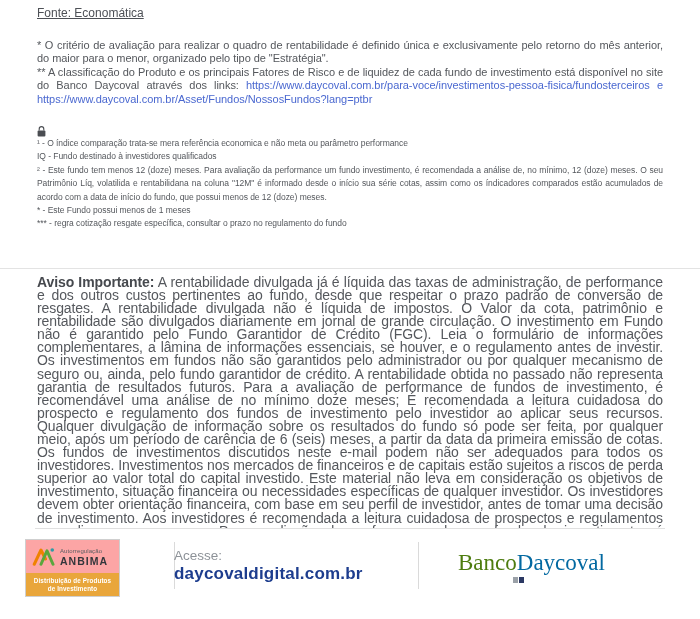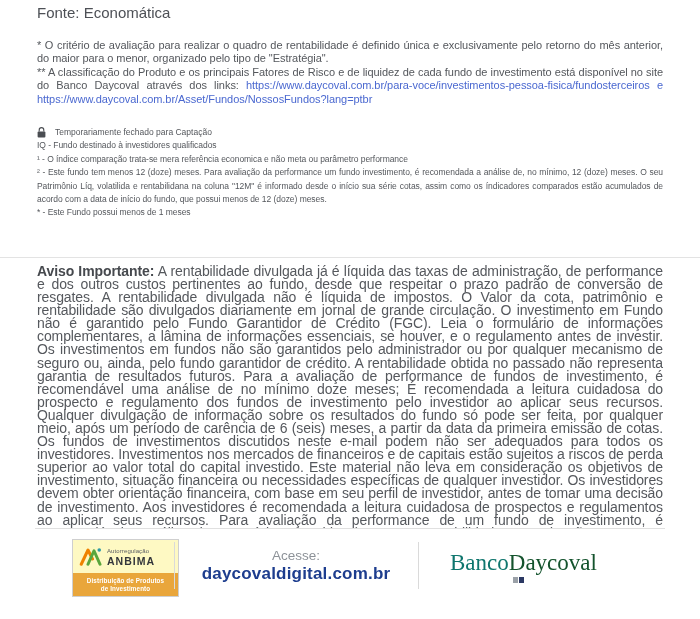--- a/index.html
+++ b/index.html
@@ -4,21 +4,21 @@
 <style>
   * { margin:0; padding:0; box-sizing:border-box; }
   html,body { background:#ffffff; }
   body {
     width:700px; height:619px; position:relative; overflow:hidden;
     font-family:"Liberation Sans", sans-serif;
     color:#54575c;
   }
   .page { padding:6px 37px 0 37px; }
 
-  .fonte { font-size:15px; line-height:14px; color:#4d5056; }
+  .fonte { font-size:12px; line-height:14px; color:#4d5056;text-decoration:underline; }
 
   .para {
     font-size:11px; line-height:13.4px; text-align:justify;
     letter-spacing:-0.05px;
   }
   .p1 { margin-top:19px; }
   a.link { color:#4a68d0; text-decoration:none; cursor:pointer; }
 
   .lockrow {
     margin-top:20px; display:flex; align-items:center; gap:9px;
@@ -43,51 +43,51 @@
     margin-top:6px; font-size:14px; font-weight:bold;
     color:#45484d; letter-spacing:0.15px;
   }
 
   
   .bottom { position:absolute; left:0; right:0; bottom:0; height:91px; background:#ffffff; }
   .footer-rule { border:none; border-top:1px solid #e0e0e0; margin:0 35px; }
   .footer-inner { position:relative; height:90px; }
 
   .anbima-seal {
-    position:absolute; left:25px; top:10px; width:107px; height:58px;
-    border:1px solid #cfcfcf; background:#fef9c3; overflow:hidden;margin-left:47px;
+    position:absolute; left:25px; top:10px; width:95px; height:58px;
+    border:1px solid #cfcfcf; background:#fca5a5; overflow:hidden;
   }
   .seal-top { height:33px; display:flex; align-items:center; padding:2px 4px 0 6px; gap:4px; }
   .seal-text { display:flex; flex-direction:column; align-items:flex-start; line-height:1; }
   .seal-small { font-size:6px; color:#5a5d62; margin-bottom:2px; letter-spacing:0.1px; }
   .seal-name { font-size:10.5px; font-weight:bold; color:#33363b; letter-spacing:1px; }
   .seal-band {
     height:25px; background:#e9a63b; color:#ffffff; text-align:center;
     font-size:6.3px; font-weight:bold; line-height:8px; padding-top:4px;
     letter-spacing:0.1px;
   }
 
   .vdiv { position:absolute; top:13px; width:1px; height:47px; background:#dadada; }
   .vdiv1 { left:174px; }
   .vdiv2 { left:418px; }
 
-  .acesse { position:absolute; left:174px; top:18px; width:244px; text-align:center; }
+  .acesse { position:absolute; left:174px; top:18px; width:244px; text-align:left; }
   .acesse-label { font-size:13.5px; color:#8d9298; line-height:17px; }
   .site {
     display:inline-block; font-size:17px; font-weight:bold; color:#1d3d8e;
     line-height:20px; letter-spacing:0.2px; text-decoration:none; cursor:pointer;
   }
 
   .brand {
     position:absolute; left:450px; top:21px;
     font-family:"Liberation Serif", serif; font-size:23px; line-height:26px;
     white-space:nowrap;
   }
-  .brand-banco { color:#0f766e; }
-  .brand-daycoval { color:#14532d;text-align:right; }
+  .brand-banco { color:#4d7c0f;margin-left:8px; }
+  .brand-daycoval { color:#0369a1;text-align:right; }
   .brand-squares { position:absolute; left:63px; top:27px; display:flex; gap:1px; }
   .sq { width:5px; height:6px; display:inline-block; }
   .sq1 { background:#9ba1a8; }
   .sq2 { background:#2b3863; }
 </style>
 </head>
 <body>
 
 <div class="page">
 
@@ -99,27 +99,27 @@
     <a class="link">https://www.daycoval.com.br/Asset/Fundos/NossosFundos?lang=ptbr</a>
   </p>
 
   <div class="lockrow">
     <span class="lock-icon">
       <svg width="9" height="11" viewBox="0 0 9 11">
         <path d="M2.2 4.4 V2.9 a2.3 2.3 0 0 1 4.6 0 V4.4" fill="none" stroke="#4a4d52" stroke-width="1.1"></path>
         <rect x="0.6" y="4.4" width="7.8" height="6" rx="1" fill="#4a4d52"></rect>
       </svg>
     </span>
-    <span>Temporariamente fechado para Captação</span>
   </div>
 
+  <p class="fn">¹  - O índice comparação trata-se mera referência economica e não meta ou parâmetro performance</p>
   <p class="fn">IQ - Fundo destinado à investidores qualificados</p>
-  <p class="fn">¹  - O índice comparação trata-se mera referência economica e não meta ou parâmetro performance</p>
   <p class="fn">² - Este fundo tem menos 12 (doze) meses. Para avaliação da performance um fundo investimento, é recomendada a análise de, no mínimo, 12 (doze) meses. O seu Patrimônio Líq, volatilida e rentabilidana na coluna "12M" é informado desde o início sua série cotas, assim como os índicadores comparados estão acumulados de acordo com a data de início do fundo, que possui menos de 12 (doze) meses.</p>
   <p class="fn">* - Este Fundo possui menos de 1 meses</p>
+  <p class="fn">*** - regra cotização resgate específica, consultar o prazo no regulamento do fundo</p>
 
   <hr class="rule-full">
 
   <p class="aviso">
     <span class="avlabel">Aviso Importante:</span><span> A rentabilidade divulgada já é líquida das taxas de administração, de performance e dos outros custos pertinentes ao fundo, desde que respeitar o prazo padrão de conversão de resgates. A rentabilidade divulgada não é líquida de impostos. O Valor da cota, patrimônio e rentabilidade são divulgados diariamente em jornal de grande circulação. O investimento em Fundo não é garantido pelo Fundo Garantidor de Crédito (FGC). Leia o formulário de informações complementares, a lâmina de informações essenciais, se houver, e o regulamento antes de investir. Os investimentos em fundos não são garantidos pelo administrador ou por qualquer mecanismo de seguro ou, ainda, pelo fundo garantidor de crédito. A rentabilidade obtida no passado não representa garantia de resultados futuros. Para a avaliação de performance de fundos de investimento, é recomendável uma análise de no mínimo doze meses; É recomendada a leitura cuidadosa do prospecto e regulamento dos fundos de investimento pelo investidor ao aplicar seus recursos. Qualquer divulgação de informação sobre os resultados do fundo só pode ser feita, por qualquer meio, após um período de carência de 6 (seis) meses, a partir da data da primeira emissão de cotas. Os fundos de investimentos discutidos neste e-mail podem não ser adequados para todos os investidores. Investimentos nos mercados de financeiros e de capitais estão sujeitos a riscos de perda superior ao valor total do capital investido. Este material não leva em consideração os objetivos de investimento, situação financeira ou necessidades específicas de qualquer investidor. Os investidores devem obter orientação financeira, com base em seu perfil de investidor, antes de tomar uma decisão de investimento. Aos investidores é recomendada a leitura cuidadosa de prospectos e regulamentos ao aplicar seus recursos. Para avaliação da performance de um fundo de investimento, é recomendável a análise de, no mínimo, 12 (doze) meses. Rentabilidade passada não representa garantia de rentabilidade futura. Este e-mail é destinado à circulação exclusiva para a rede de relacionamento do Banco Daycoval S/A. Fica proibida sua reprodução ou redistribuição para qualquer pessoa, no todo ou em parte, qualquer seja o propósito, sem o prévio consentimento expresso do Banco Daycoval S/A. Esta instituição é aderente ao código Anbima de Regulação e Melhores Práticas para atividade de Distribuição de Produtos de Investimento.”</span>
   </p>
 
   <p class="leia">LEIA O PROSPECTO E O REGULAMENTO ANTES DE INVESTIR</p>
 
 </div>

